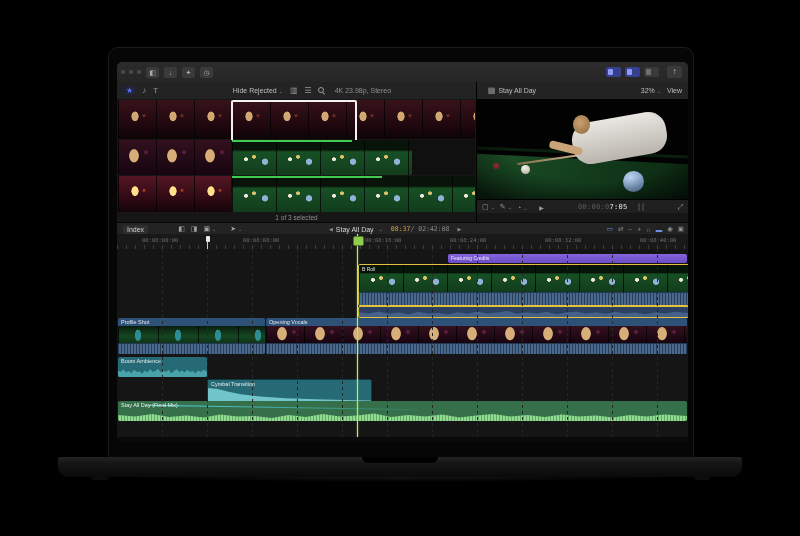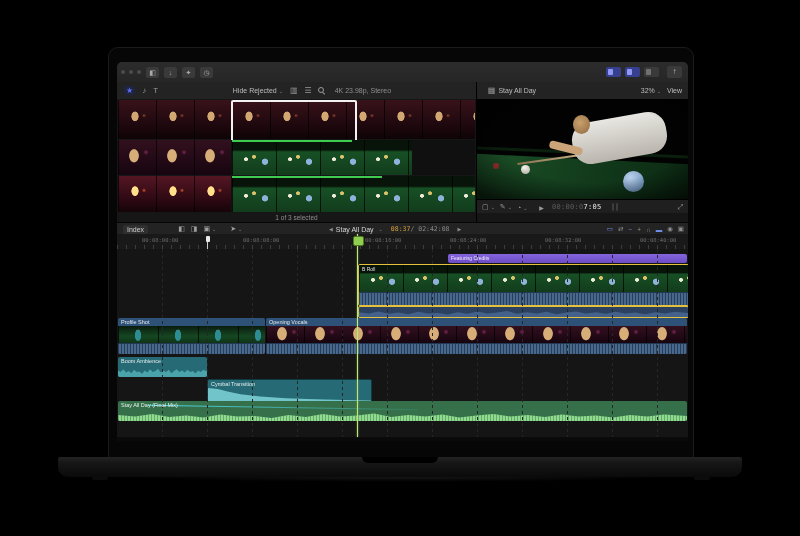--- a/index.html
+++ b/index.html
@@ -92,21 +92,21 @@
     background:#caa478;transform:rotate(14deg);}
   #v-cue{position:absolute;left:40px;top:58px;width:85px;height:2px;background:linear-gradient(90deg,#8a6f4e,#d9c49a);
     transform:rotate(-8deg);}
   .ball{position:absolute;border-radius:50%;}
   #v-vignette{position:absolute;left:0;top:0;width:211px;height:100px;
     background:radial-gradient(ellipse 75% 70% at 55% 45%,transparent 55%,rgba(0,0,0,.75) 100%);}
   #viewer-bar{position:absolute;left:360px;top:137px;width:211px;height:14px;background:#1f1f1f;
     border-top:1px solid #000;display:flex;align-items:center;}
   .vbicon{color:#9a9a9a;font-size:7px;margin-left:5px;}
   #v-tc{font-family:"DejaVu Sans Mono",monospace;font-size:7px;letter-spacing:.3px;margin-left:8px;}
-  #v-tc .dim{color:#5a5a5a;} #v-tc .bright{color:#e8e8e8;}
+  #v-tc .dim{color:#5a5a5a;margin-left:26px;} #v-tc .bright{color:#e8e8e8;}
   .meterbar{width:2px;height:8px;background:#3c3c3c;margin-left:2px;border-radius:1px;}
   #understrip{position:absolute;left:360px;top:151px;width:211px;height:9px;background:#161616;}
   
   #tlbar{position:absolute;left:0;top:160px;width:571px;height:12px;background:#232323;
     border-top:1px solid #060606;border-bottom:1px solid #060606;display:flex;align-items:center;}
   #indexbtn{margin-left:6px;color:#cfcfcf;font-size:7px;background:#2f2f2f;border-radius:2px;padding:0 4px;line-height:9px;}
   .editicon{color:#9f9f9f;font-size:7px;margin-left:6px;}
   #tl-center{position:absolute;left:210px;display:flex;align-items:center;}
   #tl-project{color:#d6d6d6;font-size:7px;margin:0 3px;}
   .tc-elapsed{color:#d7a13c;font-family:"DejaVu Sans Mono",monospace;font-size:6.5px;}

